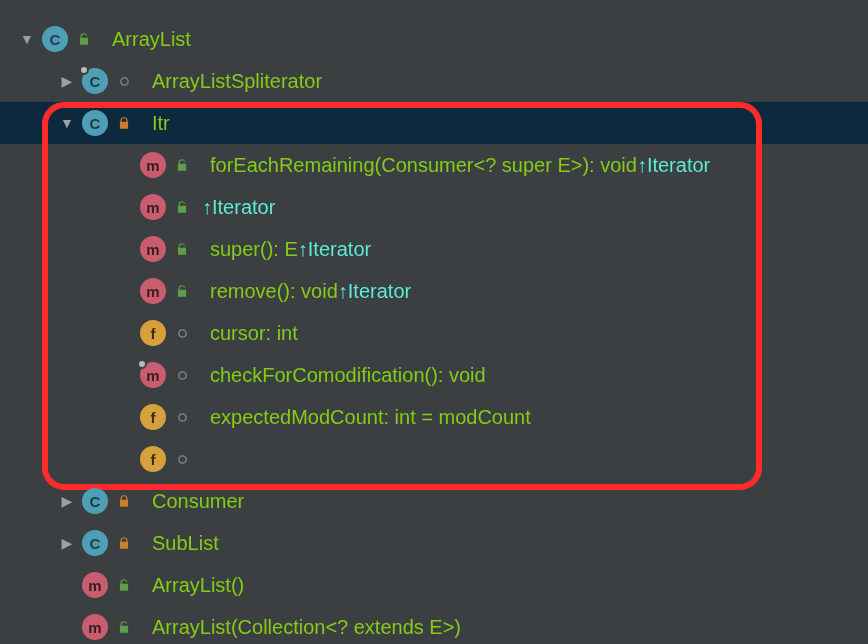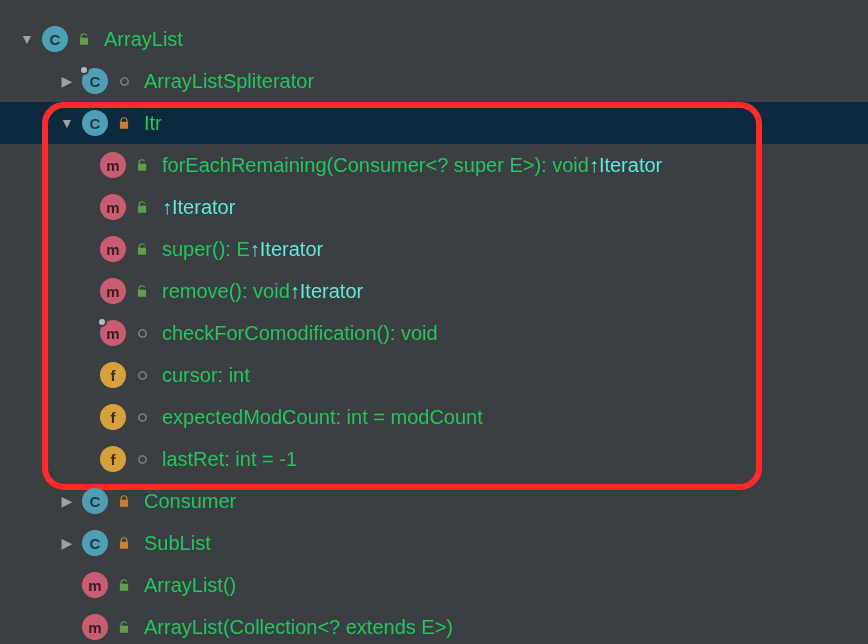--- a/index.html
+++ b/index.html
@@ -18,21 +18,21 @@
     display: flex;
     align-items: center;
     height: 42px;
     padding-left: 18px;
     white-space: nowrap;
   }
   .row.selected {
     background: #0d293e;
   }
   .indent-1 { padding-left: 58px; }
-  .indent-2 { padding-left: 76px; }
+  .indent-2 { padding-left: 116px; }
   .arrow {
     width: 18px;
     display: inline-flex;
     justify-content: center;
     align-items: center;
     color: #9aa0a6;
     font-size: 14px;
     margin-right: 6px;
     flex-shrink: 0;
   }
@@ -68,21 +68,21 @@
     height: 16px;
     display: inline-flex;
     justify-content: center;
     align-items: center;
     margin-right: 12px;
     flex-shrink: 0;
   }
   .vis.public svg { fill:#5c9e4a; }
   .vis.protected svg, .vis.private svg { fill:#c97f2e; }
   .vis.package svg { fill:#888888; }
-  .label { color:#22c55e; }
+  .label { color:#84cc16;margin-left:8px; }
   .inherit { color:#5eead4; }
 
   .highlight-box {
     position:absolute;
     top: 84px;
     left: 42px;
     width: 720px;
     height: 388px;
     border: 6px solid #ff2b2b;
     border-radius: 22px;
@@ -168,59 +168,58 @@
         <svg viewBox="0 0 24 24" width="14" height="14">
           <path d="M6 10V8a6 6 0 0 1 11.5-2.3l-1.8.8A4 4 0 0 0 8 8v2h11v12H5V10h1z"></path>
         </svg>
       </span>
       <span class="label">remove(): void</span>
       <span> </span>
       <span class="inherit">↑Iterator</span>
     </div>
     <div class="row indent-2">
       <span class="arrow none">▶</span>
+      <span class="kind field-f wrap"></span>
+      <span class="vis package">
+        <svg viewBox="0 0 24 24" width="11" height="11">
+          <circle cx="12" cy="12" r="8" fill="none" stroke="#888" stroke-width="3"></circle>
+        </svg>
+      </span>
+      <span class="label">cursor: int</span>
+    </div>
+    <div class="row indent-2">
+      <span class="arrow none">▶</span>
       <span class="kind method-m wrap">
         <span class="final-dot"></span>
       </span>
       <span class="vis package">
         <svg viewBox="0 0 24 24" width="11" height="11">
           <circle cx="12" cy="12" r="8" fill="none" stroke="#888" stroke-width="3"></circle>
         </svg>
       </span>
       <span class="label">checkForComodification(): void</span>
     </div>
     <div class="row indent-2">
       <span class="arrow none">▶</span>
       <span class="kind field-f wrap"></span>
       <span class="vis package">
         <svg viewBox="0 0 24 24" width="11" height="11">
           <circle cx="12" cy="12" r="8" fill="none" stroke="#888" stroke-width="3"></circle>
         </svg>
       </span>
-      <span class="label">cursor: int</span>
+      <span class="label">expectedModCount: int = modCount</span>
     </div>
     <div class="row indent-2">
       <span class="arrow none">▶</span>
       <span class="kind field-f wrap"></span>
       <span class="vis package">
         <svg viewBox="0 0 24 24" width="11" height="11">
           <circle cx="12" cy="12" r="8" fill="none" stroke="#888" stroke-width="3"></circle>
         </svg>
       </span>
-      <span class="label">expectedModCount: int = modCount</span>
-    </div>
-    <div class="row indent-2">
-      <span class="arrow none">▶</span>
-      <span class="kind field-f wrap"></span>
-      <span class="vis package">
-        <svg viewBox="0 0 24 24" width="11" height="11">
-          <circle cx="12" cy="12" r="8" fill="none" stroke="#888" stroke-width="3"></circle>
-        </svg>
-      </span>
-      <span class="label">lastRet: int = -1</span>
     </div>
     <div class="row indent-1">
       <span class="arrow ">▶</span>
       <span class="kind class-c wrap"></span>
       <span class="vis private">
         <svg viewBox="0 0 24 24" width="14" height="14">
           <path d="M6 10V8a6 6 0 1 1 12 0v2h1v12H5V10h1zm2 0h8V8a4 4 0 1 0-8 0v2z"></path>
         </svg>
       </span>
       <span class="label">Consumer</span>

